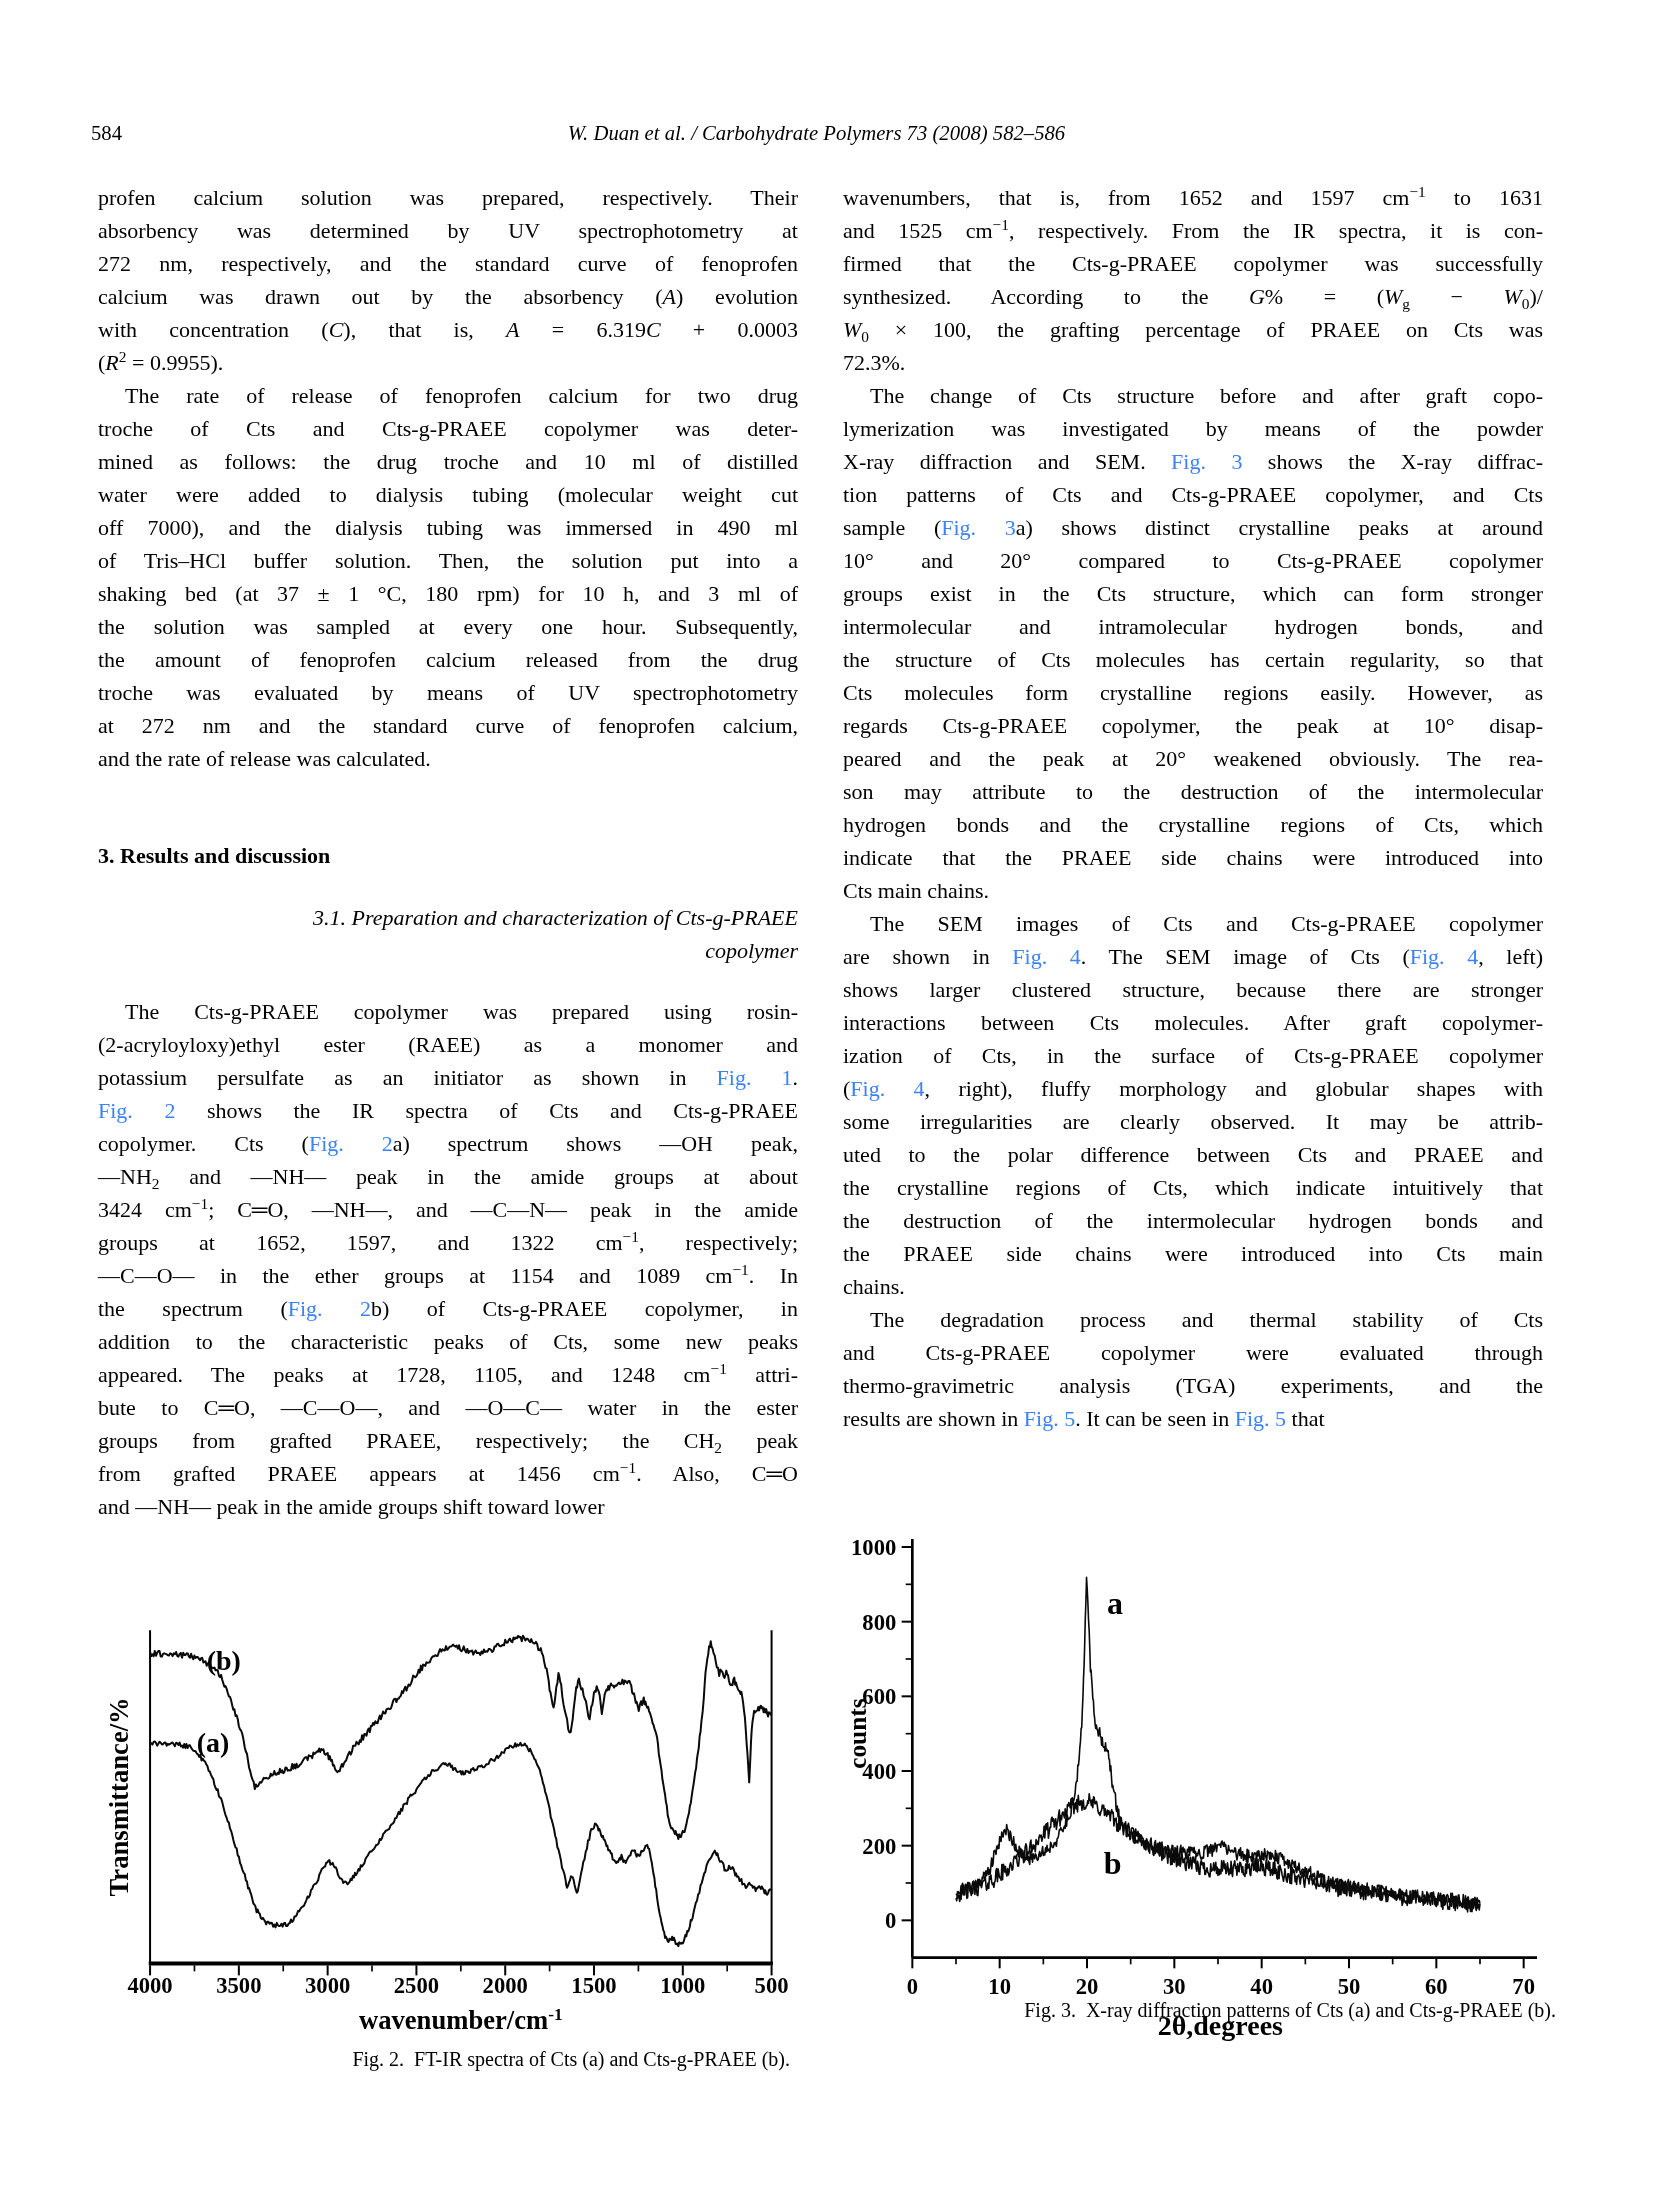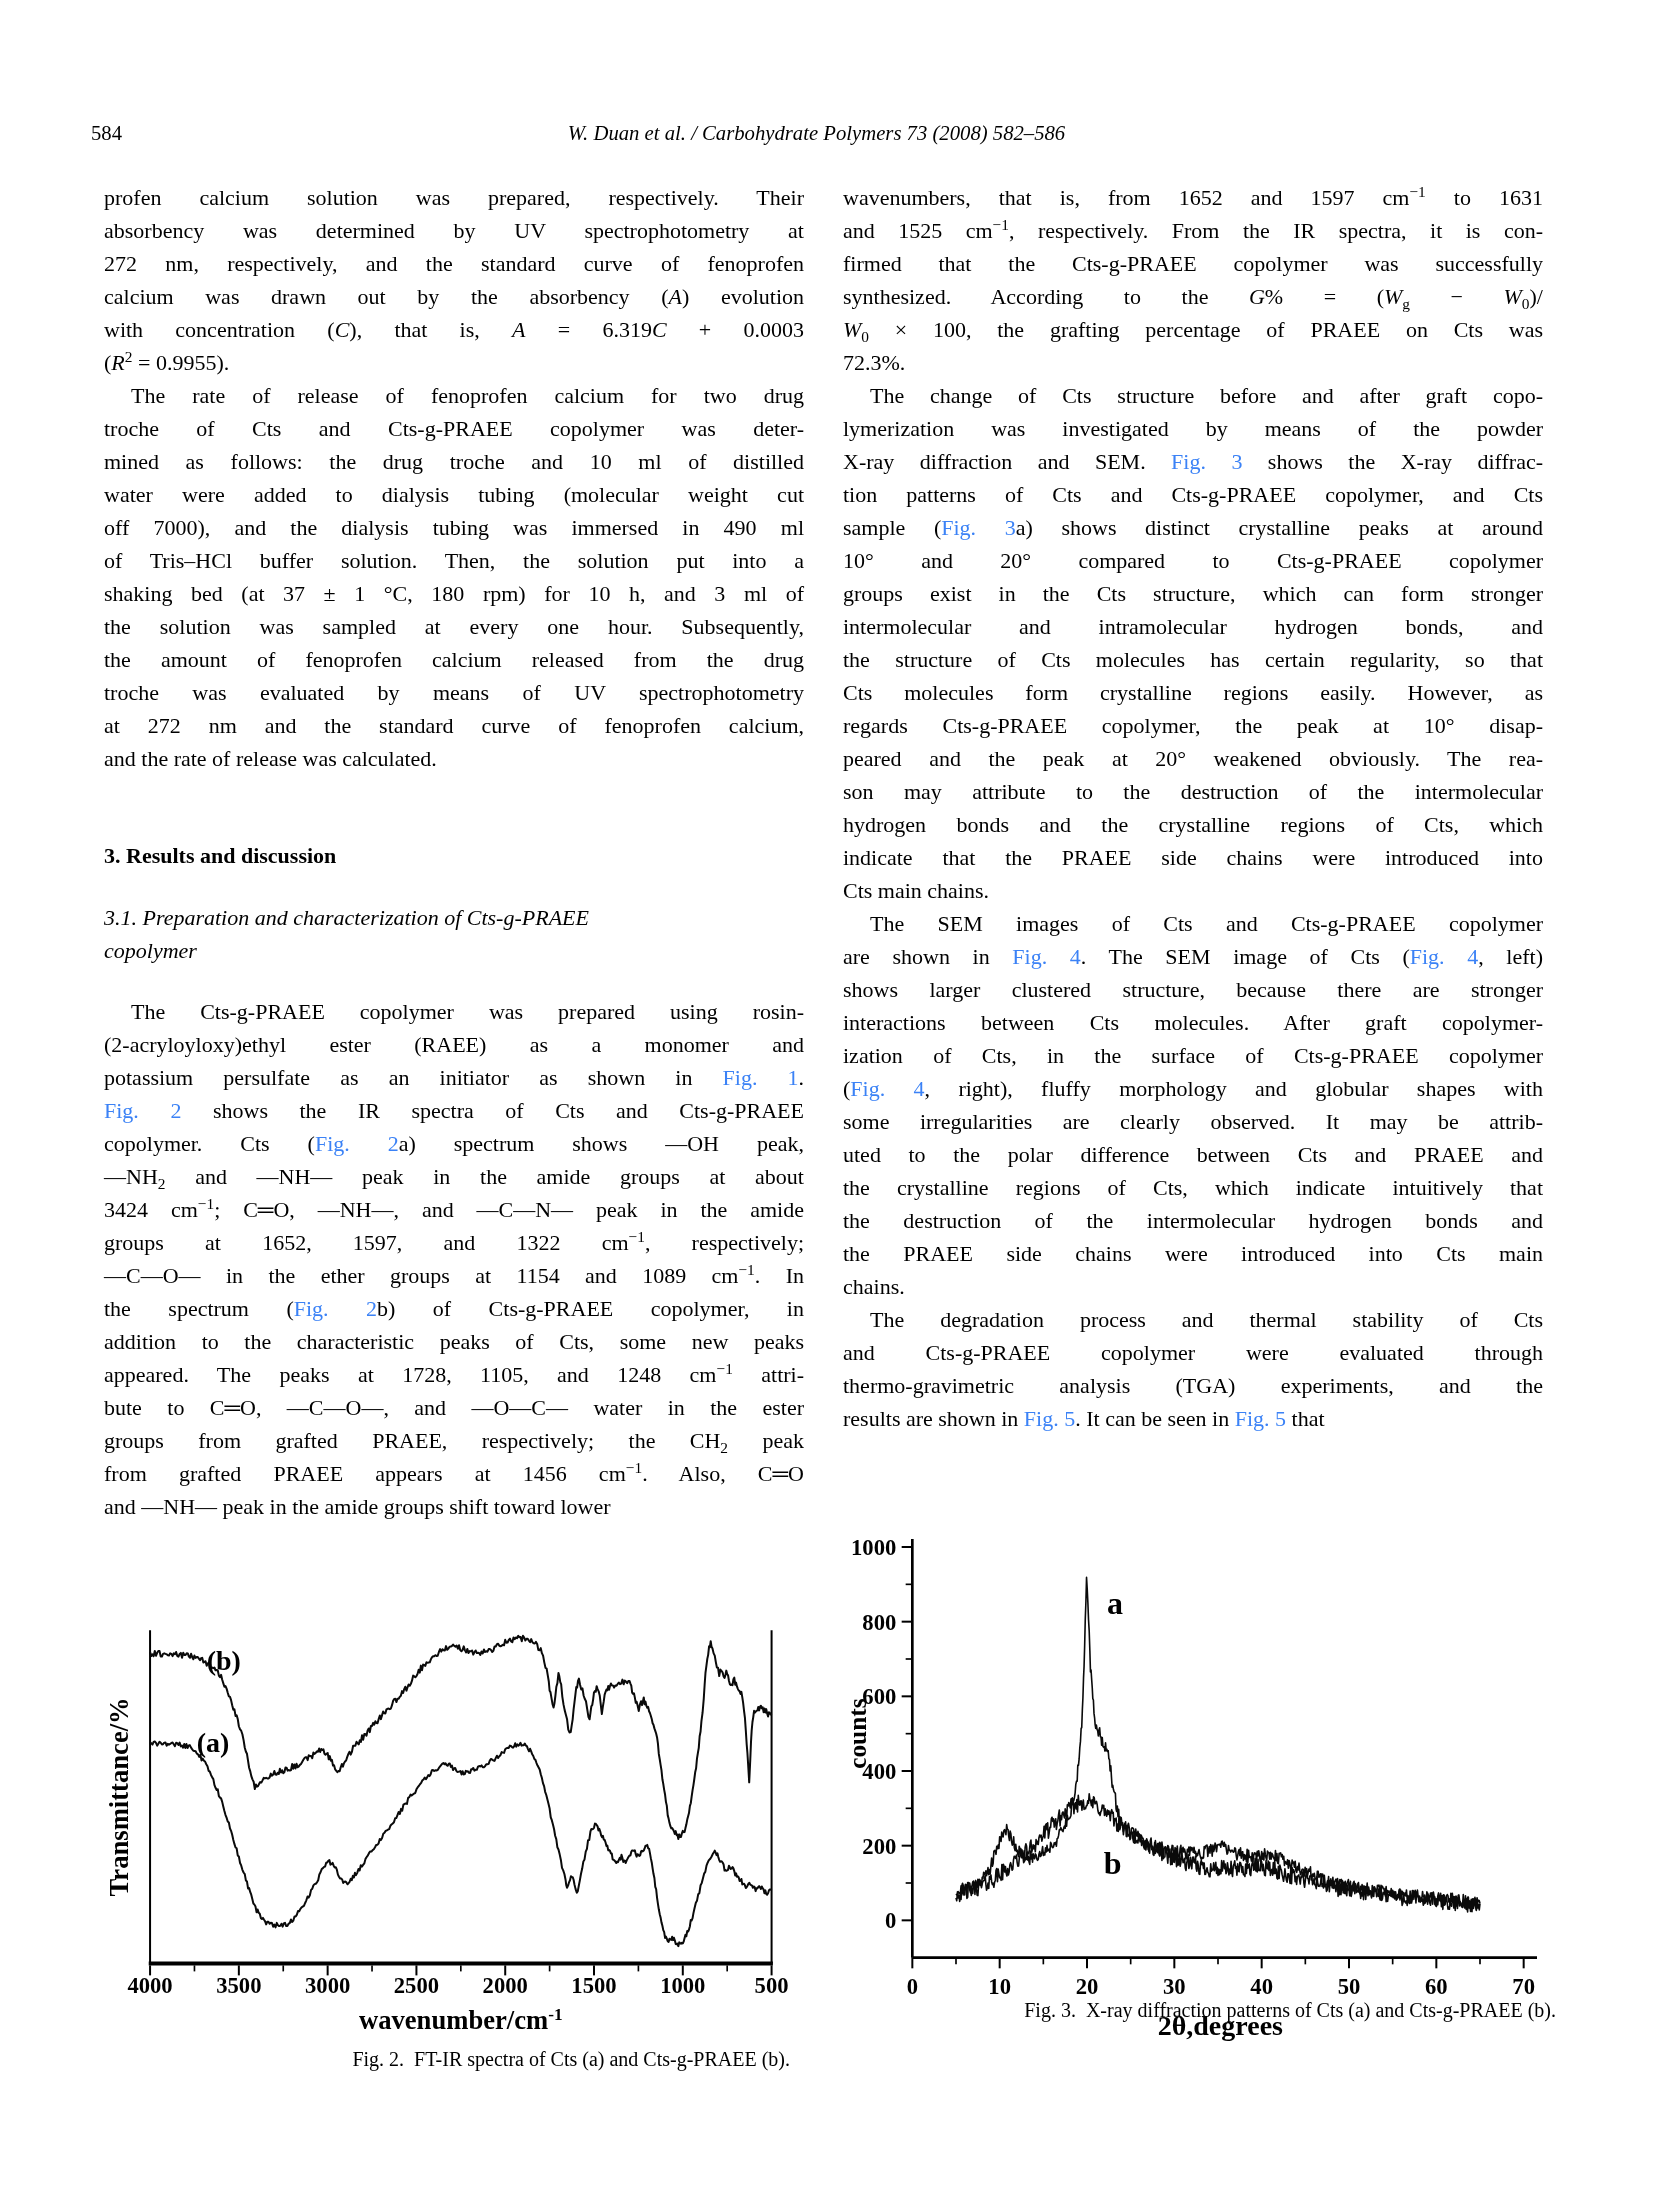--- a/index.html
+++ b/index.html
@@ -4,28 +4,28 @@
 <style>
   html,body{margin:0;padding:0;}
   body{
     width:1654px;height:2205px;background:#ffffff;position:relative;
     font-family:"Liberation Serif",serif;color:#000;
     -webkit-font-smoothing:antialiased;
   }
   .hdr-num{position:absolute;left:91px;top:122px;font-size:20.7px;}
   .hdr-title{position:absolute;left:90px;top:122px;width:1453px;text-align:center;font-style:italic;font-size:20.7px;font-family:Liberation Serif, serif;}
   .col{position:absolute;top:181px;width:700px;font-size:22px;line-height:33px;}
-  .col-left{left:104px;}
+  .col-left{left:98px;}
   .col-right{left:843px;}
   .line{text-align:justify;text-align-last:justify;}
   .line.last{text-align-last:auto;}
   .line.indent{text-indent:27px;}
   .heading{font-weight:bold;margin-top:64px;font-size:22px;}
   .subh-block{margin-top:29px;margin-bottom:28px;}
-  .subh-line{font-style:italic;}
+  .subh-line{font-style:italic;text-align:right;}
   .fl{color:#3b82f6;}
   sup,sub{font-size:70%;line-height:0;}
   .fig-wrap{position:absolute;}
   .caption{position:absolute;font-size:20px;text-align:right;}
   .cap2{left:90px;top:2048px;width:700px;}
   .cap3{left:843px;top:1999px;width:713px;}
   svg text{font-family:"Liberation Serif",serif;}
 </style>
 </head>
 <body>

